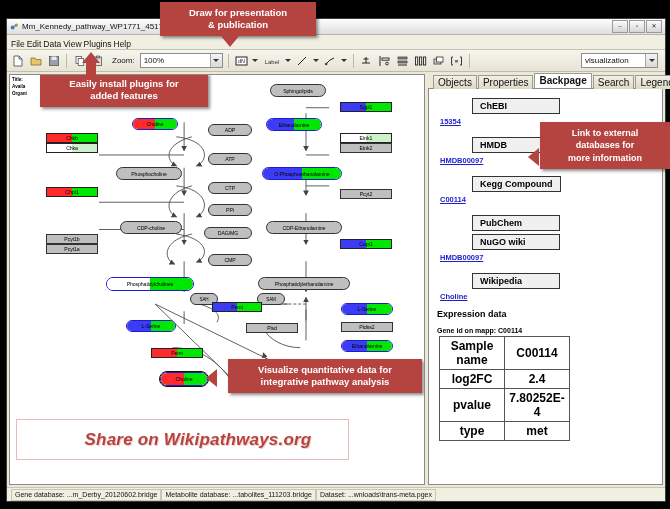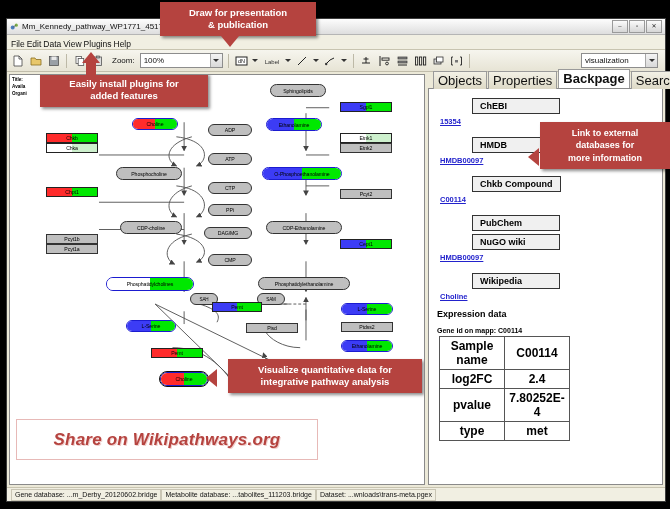--- a/index.html
+++ b/index.html
@@ -32,21 +32,21 @@
   .viscombo{width:72px;margin-left:auto;margin-right:4px;}
   .ddarrow{width:7px;height:15px;display:flex;align-items:center;justify-content:center;}
   .ddarrow i{border-left:3px solid transparent;border-right:3px solid transparent;border-top:3px solid #333;}
 
   
   .bodyrow{flex:1;display:flex;min-height:0;background:#ece9d8;}
   .canvaswrap{flex:1;background:#fff;border:1px solid #8a8a8a;margin:2px 0 2px 2px;position:relative;overflow:hidden;}
   .rightpanel{width:235px;margin:2px 2px 2px 3px;display:flex;flex-direction:column;min-width:0;}
 
   .tabstrip{display:flex;align-items:flex-end;height:14px;gap:1px;padding-left:5px;border-bottom:1px solid #8a8a8a;}
-  .tab{font-size:13px;padding:1px 4px;border:1px solid #9a9a9a;border-bottom:none;background:linear-gradient(#f3f1e6,#ddd9c6);color:#111;position:relative;top:1px;}
+  .tab{font-size:10px;padding:1px 4px;border:1px solid #9a9a9a;border-bottom:none;background:linear-gradient(#f3f1e6,#ddd9c6);color:#111;position:relative;top:1px;}
   .tab.active{background:#fff;font-weight:bold;top:0;padding-bottom:2px;}
   .tabcontent{flex:1;background:#fff;border:1px solid #8a8a8a;border-top:none;overflow:hidden;padding:6px 8px 0 8px;position:relative;}
 
   .dbhead{display:inline-block;border:1px solid #333;background:#f0f0f0;font-size:9px;font-weight:bold;color:#000;padding:2px 7px;min-width:72px;margin-left:35px;}
   .dblink{display:block;font-size:7.5px;color:#2222cc;text-decoration:underline;margin:3px 0 8px 3px;font-weight:bold;}
   .dbplain{display:block;font-size:7.5px;color:#000;margin:3px 0 8px 3px;font-weight:bold;}
   .exprhead{font-size:9px;font-weight:bold;margin:4px 0 8px 0;color:#000;}
   .genemap{font-size:7px;color:#000;margin-bottom:2px;font-weight:bold;}
   .etable{border-collapse:collapse;margin-left:2px;}
   .etable td{border:1px solid #555;font-size:12px;text-align:center;padding:2px 4px;font-weight:bold;color:#000;width:56px;}
@@ -72,21 +72,21 @@
   
   .handles span{position:absolute;width:3px;height:3px;background:#ffe400;border:1px solid #8a7a00;}
 
   
   .callout{position:absolute;background:#b5433f;color:#fff;font-weight:bold;text-align:center;font-size:9.5px;line-height:1.25;padding:5px 8px;box-shadow:2px 2px 3px rgba(0,0,0,.45);z-index:40;}
   .arrowdown,.arrowup,.arrowleft{position:absolute;width:0;height:0;z-index:40;}
   .arrowdown{border-left:9px solid transparent;border-right:9px solid transparent;border-top:11px solid #b5433f;}
   .arrowup{border-left:9px solid transparent;border-right:9px solid transparent;border-bottom:11px solid #b5433f;}
   .arrowleft{border-top:9px solid transparent;border-bottom:9px solid transparent;border-right:11px solid #b5433f;}
   .stemv{position:absolute;background:#b5433f;z-index:39;}
-  .share{position:absolute;left:16px;top:419px;width:300px;height:39px;border:1px solid #e7b9b7;background:#fff;display:flex;align-items:center;justify-content:center;z-index:41;}
+  .share{position:absolute;left:16px;top:419px;width:300px;height:39px;border:1px solid #e7b9b7;background:#fff;display:flex;align-items:center;justify-content:center;z-index:41;padding-left:31px;}
   .share span{font-size:17px;font-style:italic;font-weight:bold;color:#b5433f;text-shadow:1px 1px 0 #f0cfcd;letter-spacing:.2px;}
 </style>
 </head>
 <body>
 
 <div id="root">
   <div class="win">
 
     <div class="titlebar">
       <svg class="tb-icon" viewBox="0 0 10 10">
@@ -463,21 +463,21 @@
           <div class="tab">Legend</div>
         </div>
 
         <div class="tabcontent">
           <div class="dbhead">ChEBI</div>
           <a class="dblink" href="#">15354</a>
 
           <div class="dbhead">HMDB</div>
           <a class="dblink" href="#">HMDB00097</a>
 
-          <div class="dbhead">Chkb Compound</div>
+          <div class="dbhead">Kegg Compound</div>
           <a class="dblink" href="#">C00114</a>
 
           <div class="dbhead">PubChem</div>
 
           <div class="dbhead">NuGO wiki</div>
           <a class="dblink" href="#">HMDB00097</a>
 
           <div class="dbhead">Wikipedia</div>
           <a class="dblink" href="#">Choline</a>
 

